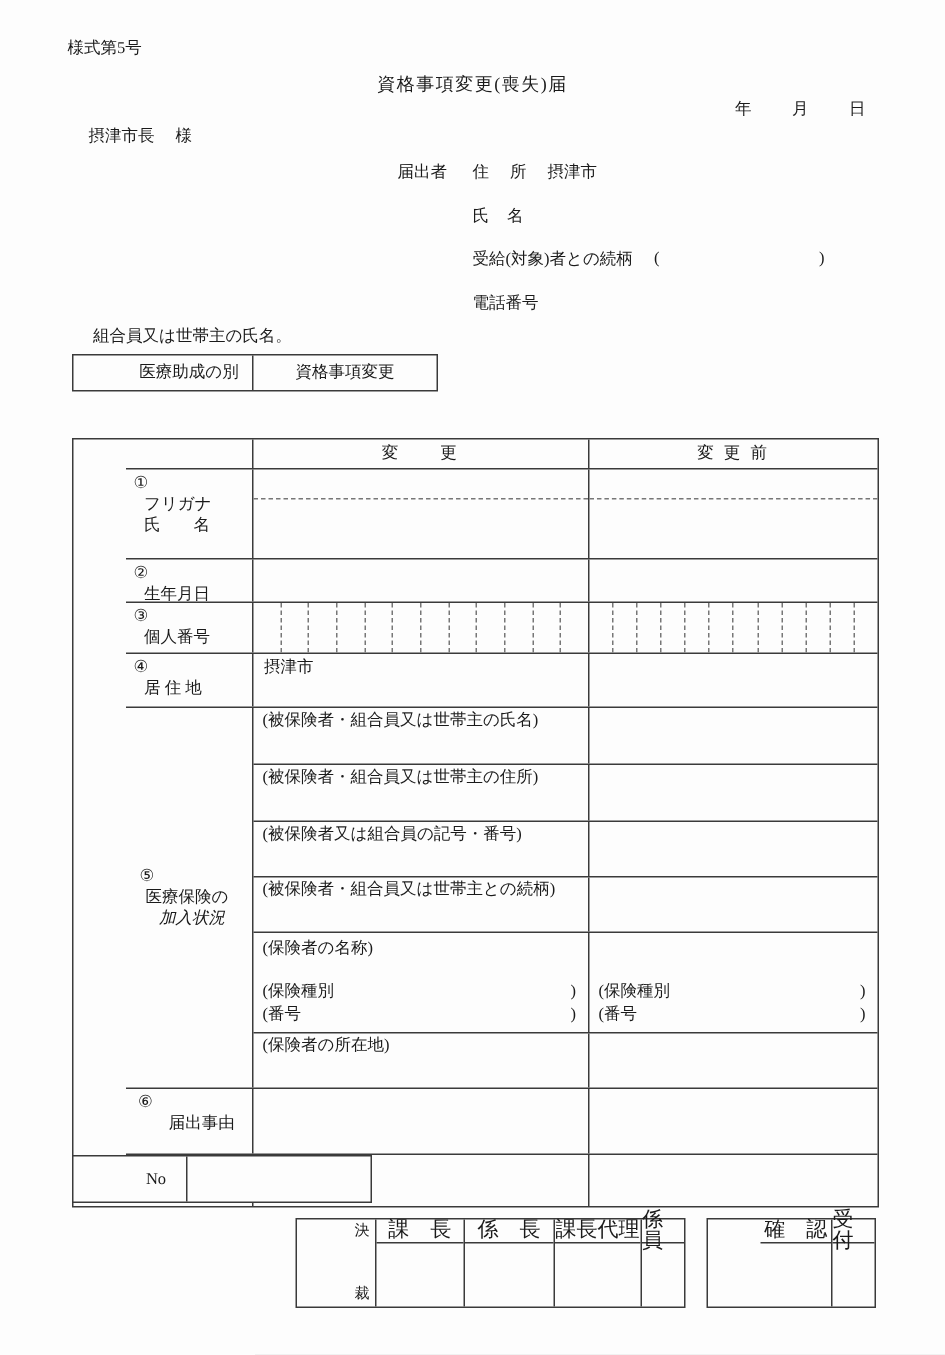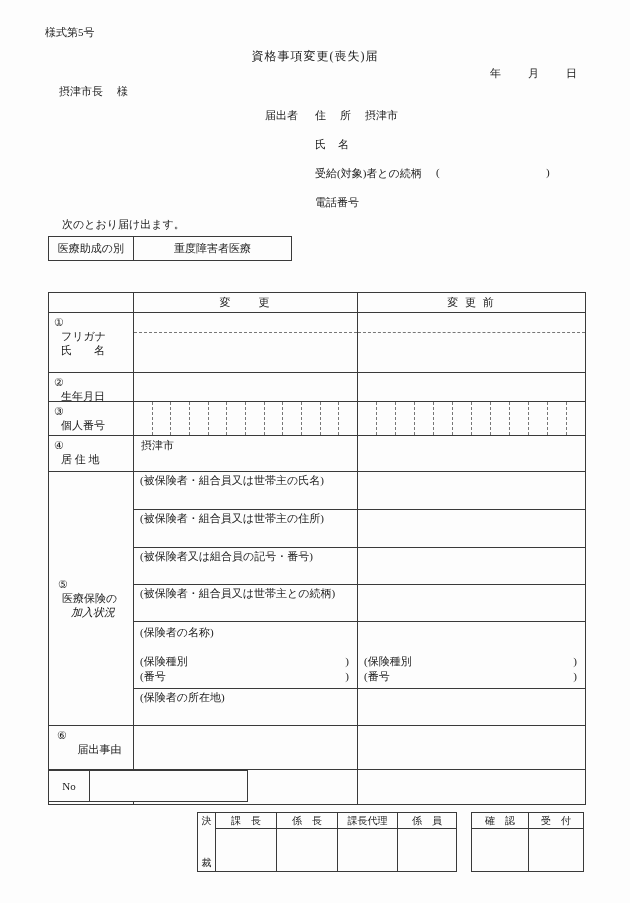--- a/index.html
+++ b/index.html
@@ -5,21 +5,21 @@
   html,body{margin:0;padding:0;background:#e8e8e8;}
   .page{
     position:relative;width:630px;height:903px;background:#fdfdfd;
     font-family:"Liberation Serif","DejaVu Serif",serif;
     color:#1a1a1a;font-size:11px;line-height:1;margin:0 auto;overflow:hidden;
   }
   .abs{position:absolute;white-space:nowrap;}
   .title{left:0;top:50px;width:630px;text-align:center;font-size:12px;letter-spacing:1px;}
   
   .bx{box-sizing:border-box;}
-  .tbl{position:absolute;border:1px solid #3a3a3a;box-sizing:border-box;background:#fdfdfd;}
+  .tbl{position:absolute;border:1px solid #3a3a3a;box-sizing:border-box;background:#fdfdfd;padding-left:35px;}
   .row{display:flex;box-sizing:border-box;border-bottom:1px solid #3a3a3a;}
   .row.last{border-bottom:none;}
   .c1{width:85px;box-sizing:border-box;border-right:1px solid #3a3a3a;padding-top:3px;}
   .c2{width:224px;box-sizing:border-box;border-right:1px solid #3a3a3a;position:relative;}
   .c3{flex:1;box-sizing:border-box;position:relative;}
   .lbl-no{padding-left:5px;line-height:13px;}
   .lbl-tx{padding-left:12px;line-height:14px;}
   .hdr{display:flex;align-items:center;justify-content:center;letter-spacing:2px;}
   
   .furiline{height:19px;border-bottom:1px dashed #777;}
@@ -33,21 +33,21 @@
   .srow.last{border-bottom:none;}
   .s2{width:224px;box-sizing:border-box;border-right:1px solid #3a3a3a;padding:3px 0 0 6px;position:relative;}
   .s3{flex:1;box-sizing:border-box;position:relative;}
   .pcol{display:flex;flex-direction:column;height:100%;box-sizing:border-box;padding:3px 8px 4px 6px;}
   .pline{display:flex;justify-content:space-between;line-height:15px;}
   .spacer{flex:1;}
   
   .ap-col{box-sizing:border-box;display:flex;flex-direction:column;}
   .ap-col + .ap-col{border-left:1px solid #3a3a3a;}
   .ap-h{height:16px;box-sizing:border-box;border-bottom:1px solid #3a3a3a;
-        display:flex;align-items:center;justify-content:center;font-size:10px;}
+        display:flex;align-items:center;justify-content:center;font-size:14px;}
   .ap-b{flex:1;}
   .stampcol{width:18px;box-sizing:border-box;border-right:1px solid #3a3a3a;
         display:flex;flex-direction:column;justify-content:space-between;
         align-items:center;padding:3px 0;font-size:10px;}
   .centered2{display:flex;flex-direction:column;align-items:center;justify-content:center;height:100%;line-height:14px;padding-top:0;}
 </style>
 </head>
 <body>
 
 <div class="page">
@@ -71,25 +71,25 @@
   <div class="abs" style="left:315px;top:139px;">氏</div>
   <div class="abs" style="left:338px;top:139px;">名</div>
 
   <div class="abs" style="left:315px;top:168px;">受給(対象)者との続柄</div>
   <div class="abs" style="left:436px;top:167px;">(</div>
   <div class="abs" style="left:546px;top:167px;">)</div>
   <div class="abs" style="left:442px;top:166px;width:102px;height:14px;"></div>
 
   <div class="abs" style="left:315px;top:197px;">電話番号</div>
 
-  <div class="abs" style="left:62px;top:219px;">次のとおり届け出ます。</div>
+  <div class="abs" style="left:62px;top:219px;">組合員又は世帯主の氏名。</div>
 
   <div class="tbl" style="left:48px;top:236px;width:244px;height:25px;display:flex;">
     <div class="bx hdr" style="width:85px;border-right:1px solid #3a3a3a;letter-spacing:0;">医療助成の別</div>
-    <div class="bx hdr" style="flex:1;letter-spacing:0;">重度障害者医療</div>
+    <div class="bx hdr" style="flex:1;letter-spacing:0;">資格事項変更</div>
   </div>
 
   <div class="tbl" style="left:48px;top:260px;width:538px;height:513px;margin-top:32px;">
 
     <div class="row" style="height:20px;">
       <div class="c1" style="padding-top:0;"></div>
       <div class="c2 hdr">変　　更</div>
       <div class="c3 hdr">変 更 前</div>
     </div>
 

